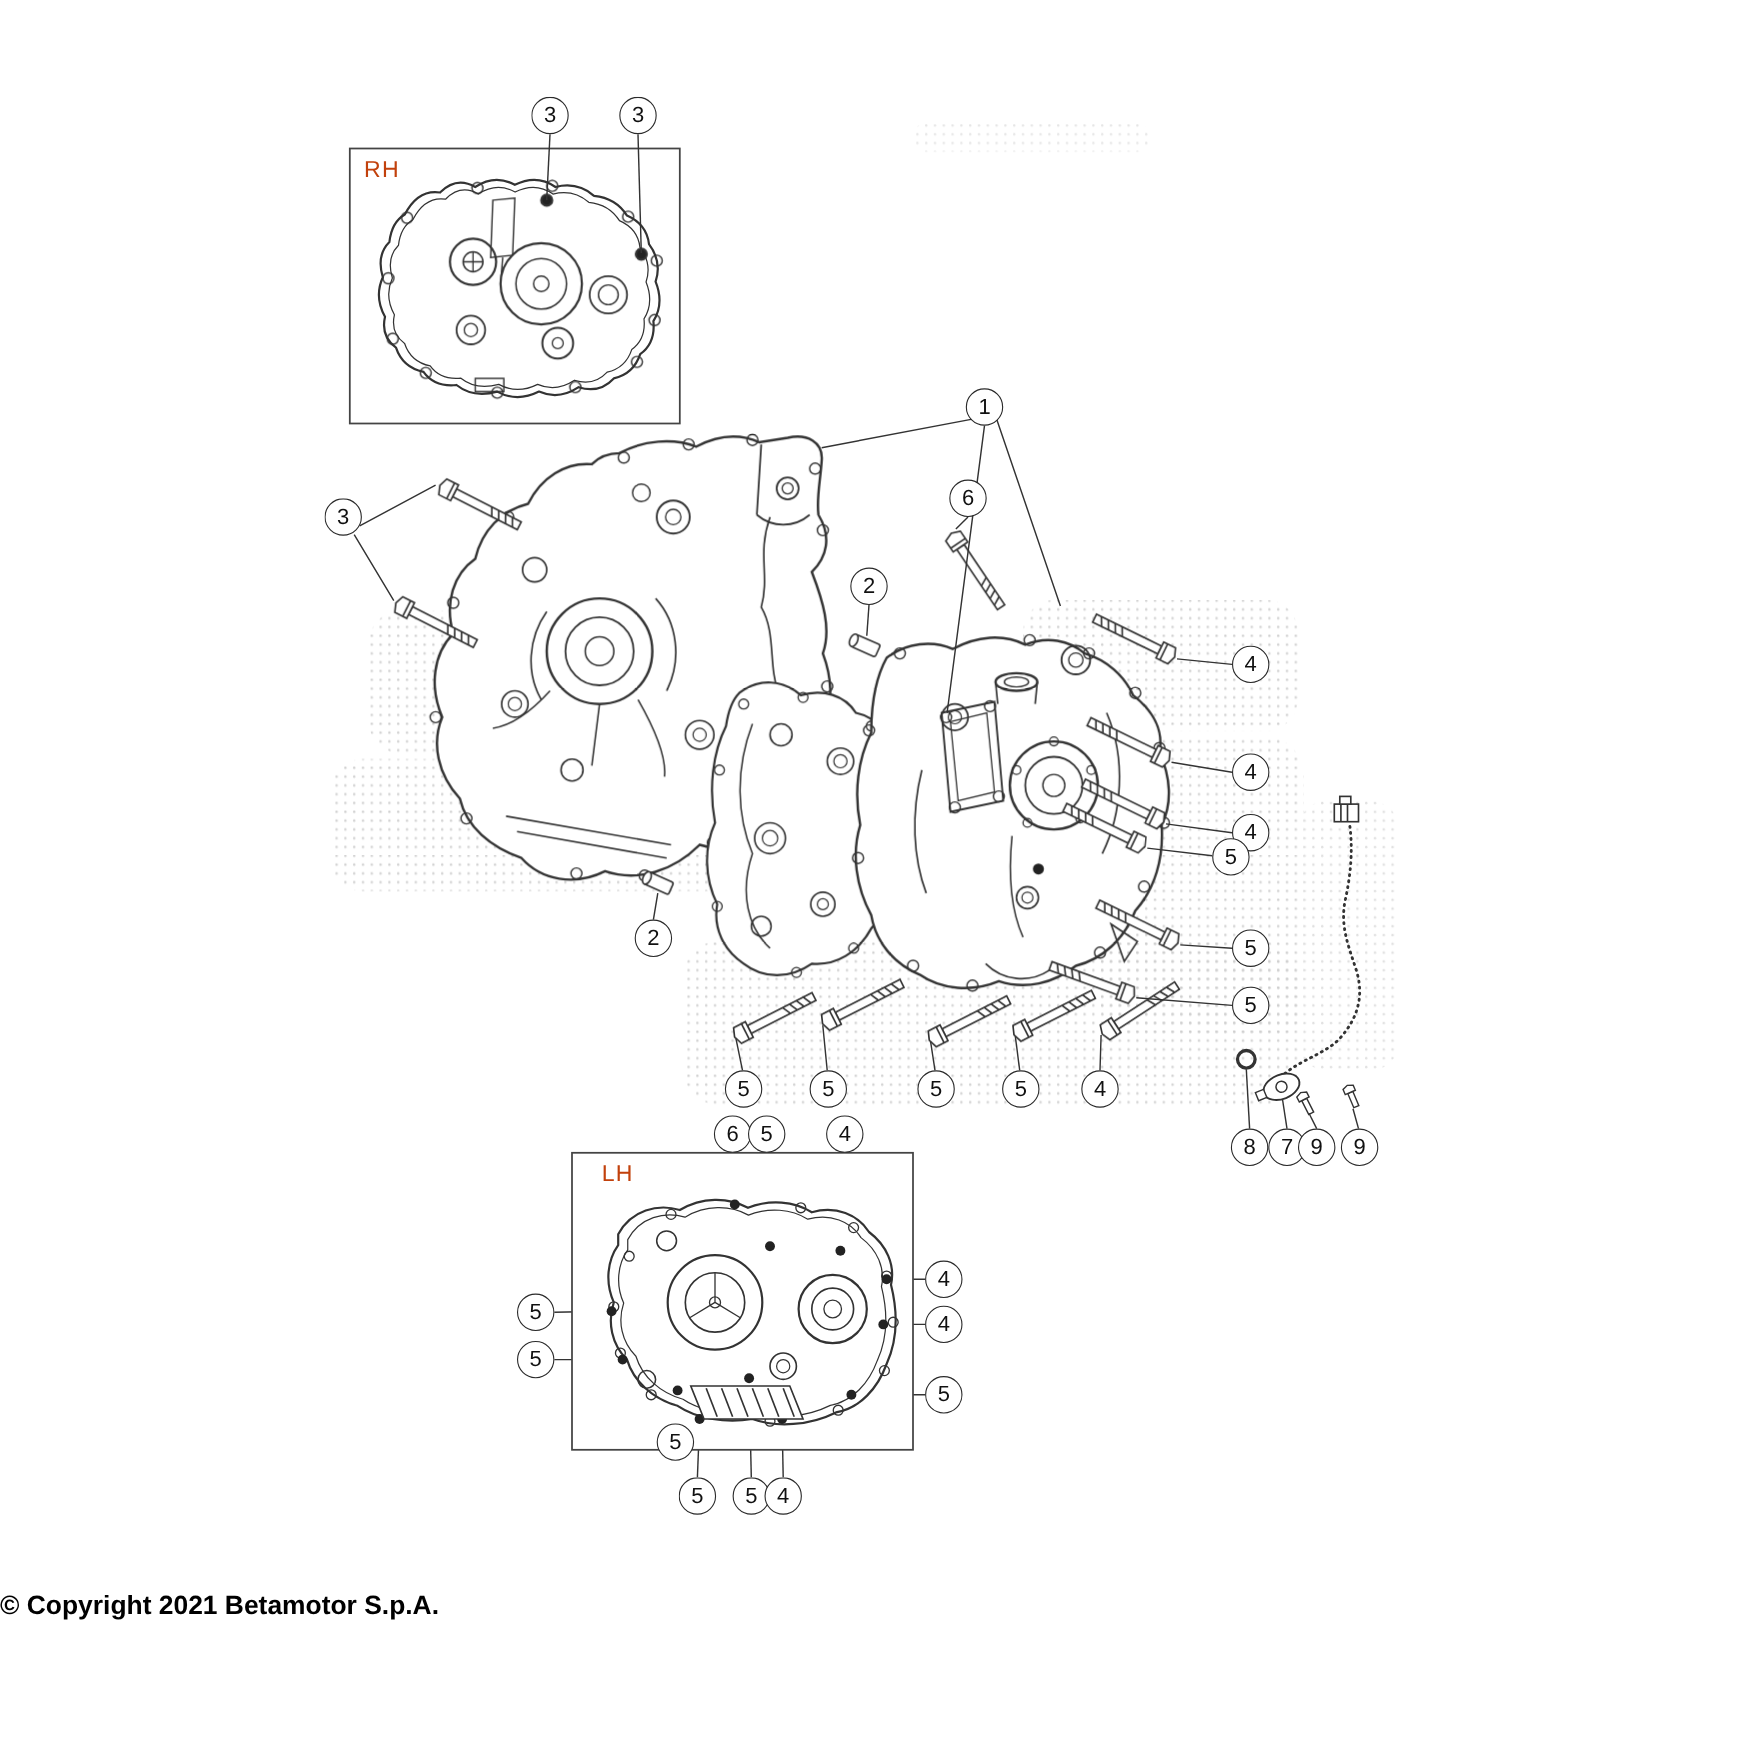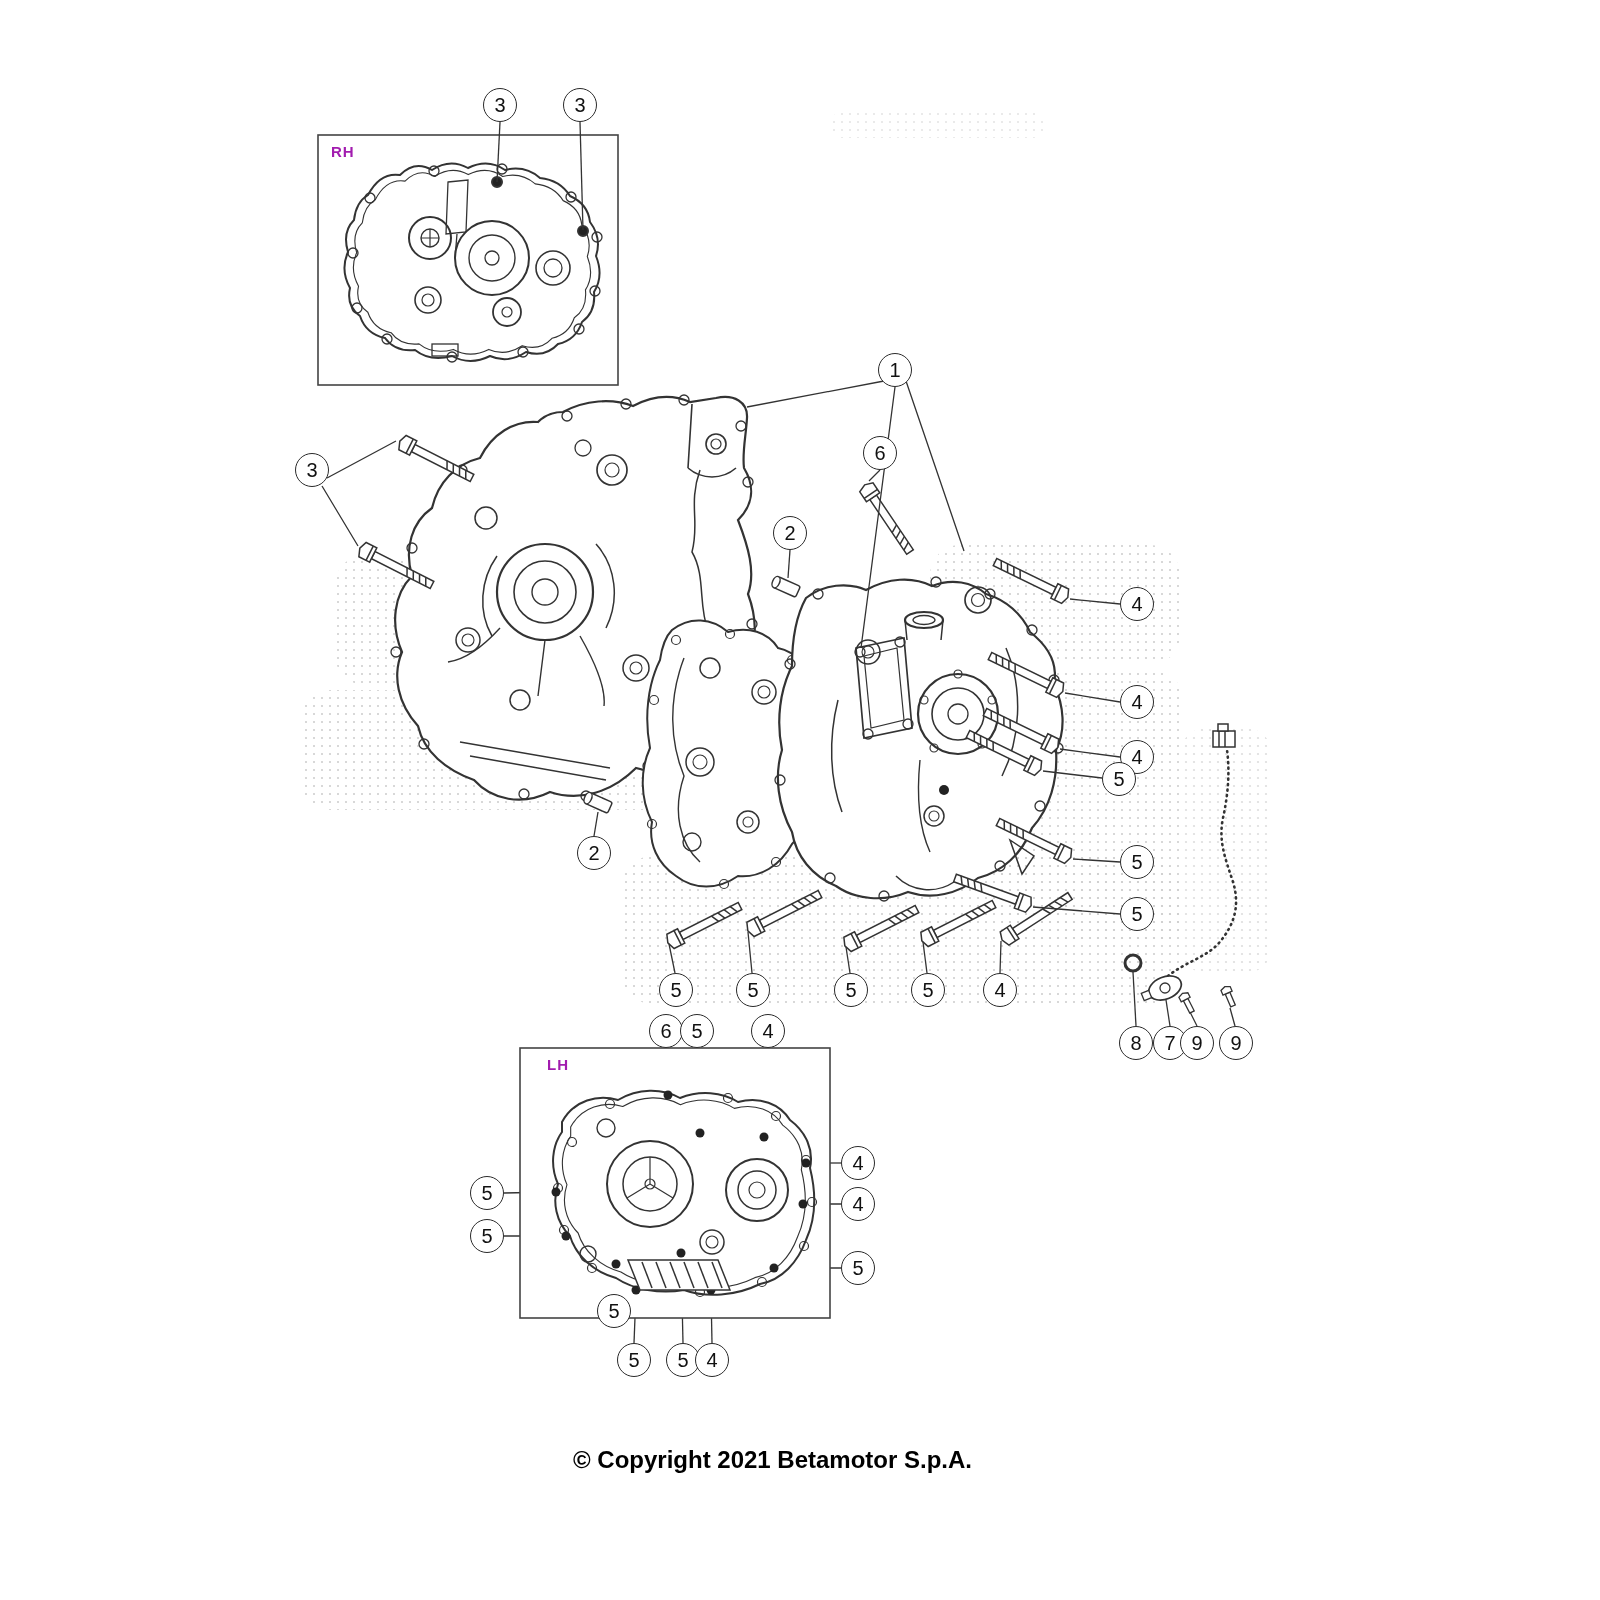--- a/index.html
+++ b/index.html
@@ -2,22 +2,22 @@
 <html><head>
 <meta charset="utf-8">
 <style>
   html,body{margin:0;padding:0;background:#fff}
   .stage{position:relative;width:1600px;height:1600px;background:#fff;overflow:hidden;
          font-family:"Liberation Sans",sans-serif;color:#111}
   .stage svg{position:absolute;left:0;top:0}
   .co{position:absolute;width:34px;height:34px;border:1.8px solid #2a2a2a;border-radius:50%;
       background:#fff;display:flex;align-items:center;justify-content:center;
       font-size:20px;line-height:1;color:#111;box-sizing:border-box;z-index:5;cursor:pointer}
-  .inset-label{position:absolute;font-weight:bold;font-size:15px;letter-spacing:1px;color:#a21caf;z-index:4}
-  .copyright{position:absolute;left:0;top:1446px;width:1545px;text-align:center;
+  .inset-label{position:absolute;font-weight:normal;font-size:21px;letter-spacing:1px;color:#c2410c;z-index:4}
+  .copyright{position:absolute;left:0;top:1446px;width:1545px;
              font-weight:bold;font-size:24px;color:#000;z-index:4}
 </style>
 </head>
 <body>
 
 <div class="stage">
 
 <svg width="1600" height="1600" viewBox="0 0 1600 1600">
   <defs>
     <pattern id="halftone" width="8" height="8" patternUnits="userSpaceOnUse">

